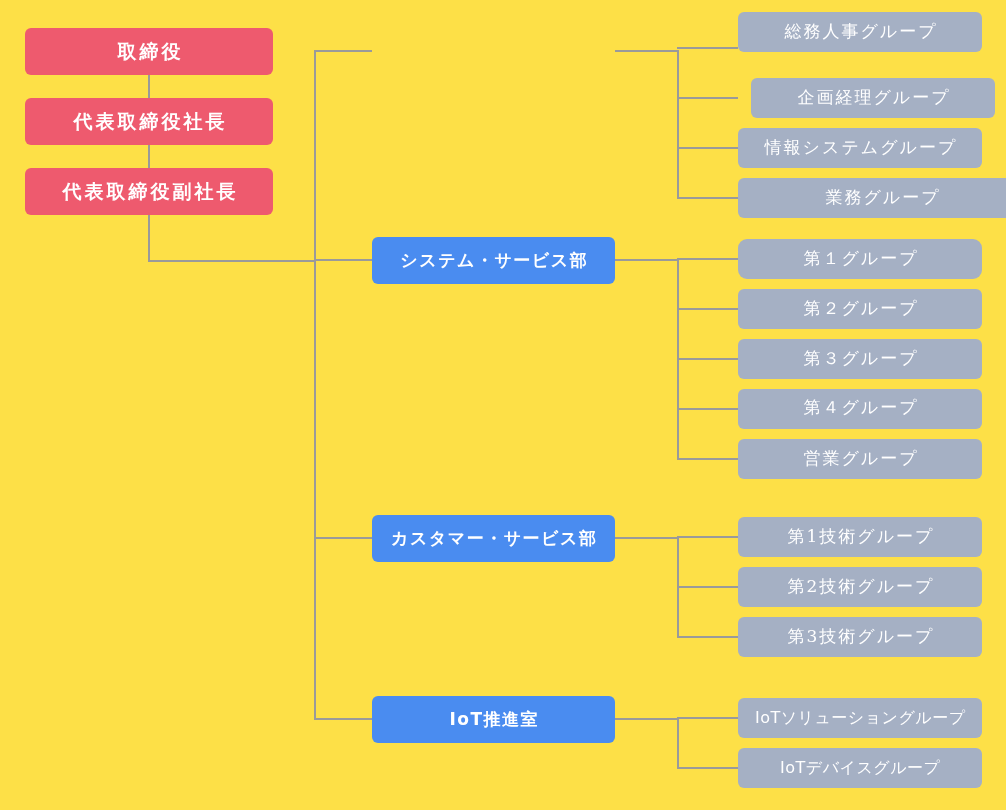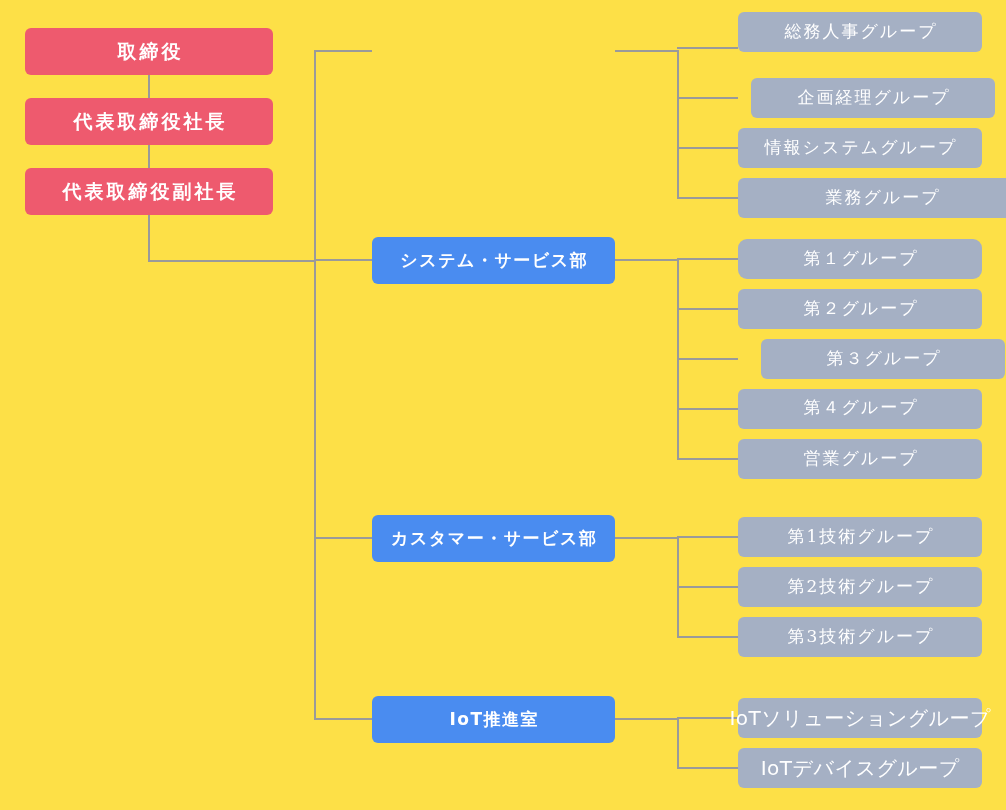--- a/index.html
+++ b/index.html
@@ -56,21 +56,21 @@
     font-family: "DejaVu Serif", "Liberation Serif", serif;
     font-weight: normal;
     font-size: 17px;
     letter-spacing: 2px;
     text-indent: 2px;
   }
 
   
   .node-group.sans {
     font-family: "DejaVu Sans", "Liberation Sans", sans-serif;
-    font-size: 20px;
+    font-size: 16px;
     letter-spacing: 0.5px;
     text-indent: 0.5px;
   }
 
   
   .line {
     position: absolute;
     background: #9a9a9a;
   }
   .line-h { height: 2px; }
@@ -136,21 +136,21 @@
   <div class="node node-group" style="left:738px; top:239px; width:244px; height:40px;border-radius:9px;">
     <span>第１グループ</span>
   </div>
 
   <div class="line line-h" style="left:677px; top:308px; width:61px;"></div>
   <div class="node node-group" style="left:738px; top:289px; width:244px; height:40px;">
     <span>第２グループ</span>
   </div>
 
   <div class="line line-h" style="left:677px; top:358px; width:61px;"></div>
-  <div class="node node-group" style="left:738px; top:339px; width:244px; height:40px;margin-left:23px;">
+  <div class="node node-group" style="left:738px; top:339px; width:244px; height:40px;">
     <span>第３グループ</span>
   </div>
 
   <div class="line line-h" style="left:677px; top:408px; width:61px;"></div>
   <div class="node node-group" style="left:738px; top:389px; width:244px; height:40px;font-family:Liberation Mono, monospace;">
     <span>第４グループ</span>
   </div>
 
   <div class="line line-h" style="left:677px; top:458px; width:61px;"></div>
   <div class="node node-group" style="left:738px; top:439px; width:244px; height:40px;">

